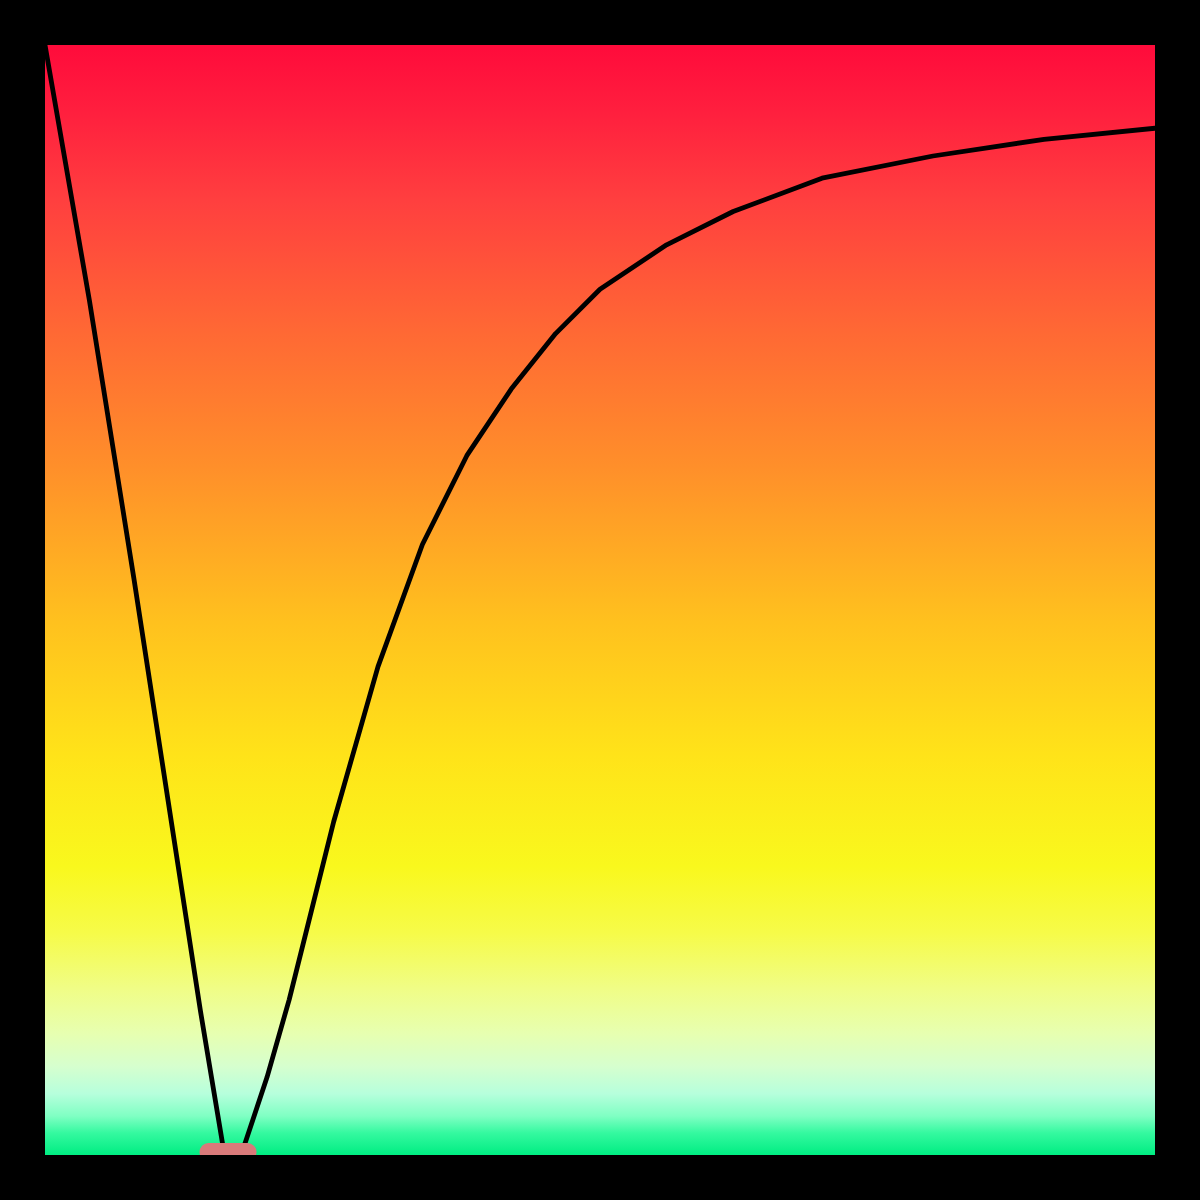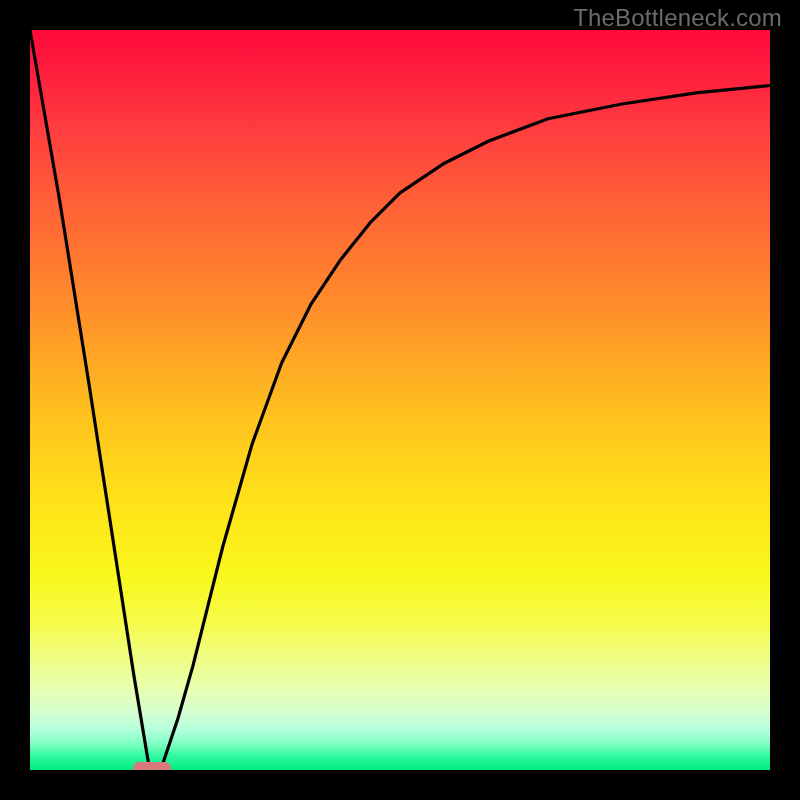--- a/index.html
+++ b/index.html
@@ -66,21 +66,20 @@
   .marker {
     position: absolute;
     background: #d97a7a;
     border-radius: 999px;
   }
 </style>
 </head>
 <body>
 
 <div class="frame">
-  <div class="watermark">TheBottleneck.com</div>
 
   <div class="plot-area">
     <div class="gradient"></div>
 
     <svg class="curve" viewBox="0 0 740 740" preserveAspectRatio="none">
       <path id="curve-path" d="M0.00 0.00 L29.60 170.20 L59.20 355.20 L74.00 451.40 L88.80 547.60 L103.60 643.80 L111.00 688.20 L118.40 732.60 L125.80 740.00 L133.20 732.60 L148.00 688.20 L162.80 636.40 L177.60 577.20 L192.40 518.00 L207.20 466.20 L222.00 414.40 L251.60 333.00 L281.20 273.80 L310.80 229.40 L340.40 192.40 L370.00 162.80 L414.40 133.20 L458.80 111.00 L518.00 88.80 L592.00 74.00 L666.00 62.90 L740.00 55.50" fill="none" stroke="#000" stroke-width="3.2" stroke-linecap="round" stroke-linejoin="round"></path>
     </svg>
 
     <div id="opt-marker" class="marker" style="width: 38.48px; height: 12px; left: 102.86px; bottom: -4px; background: rgb(217, 122, 122);"></div>
   </div>

